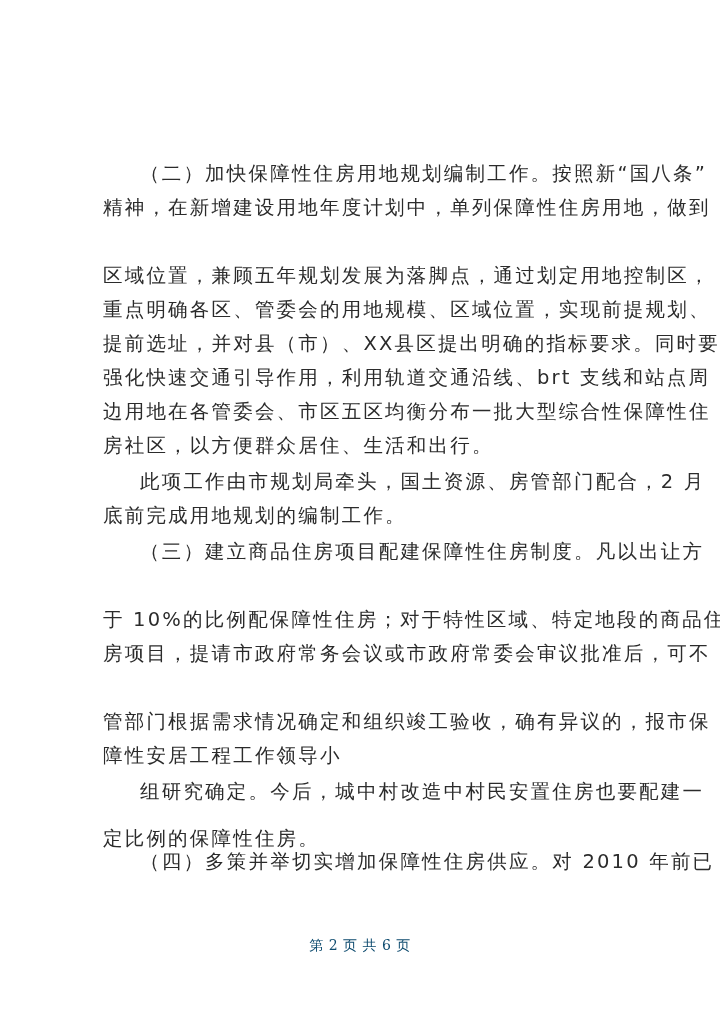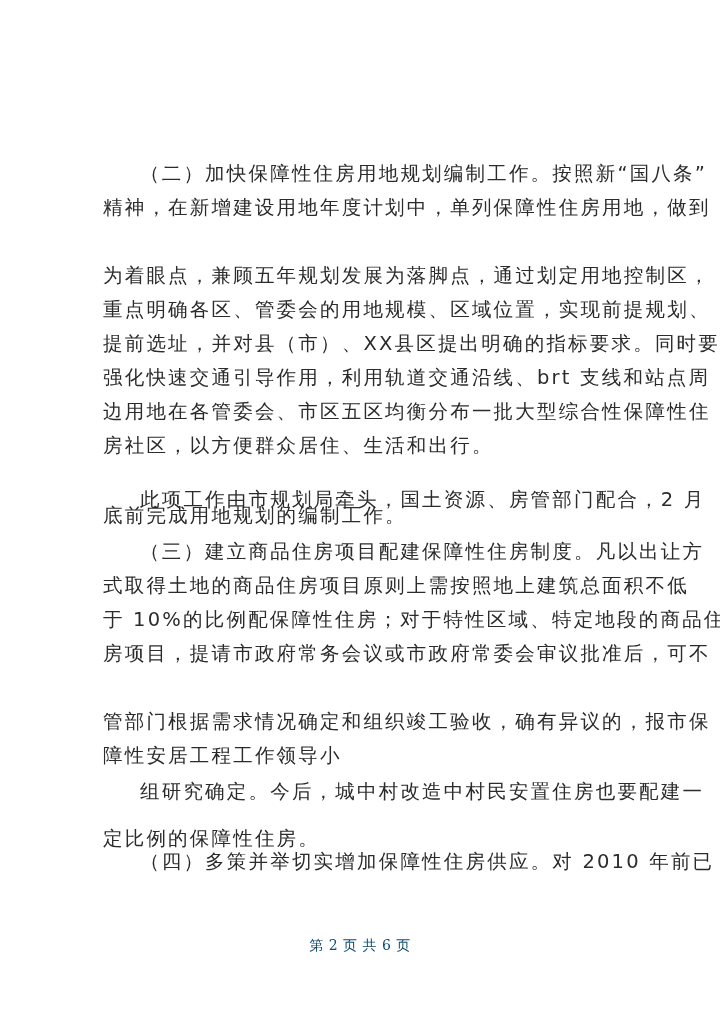--- a/index.html
+++ b/index.html
@@ -45,30 +45,29 @@
       color: #0c4a6e;
       letter-spacing: 0.5px;
     }
   </style>
 </head>
 <body>
 
 <div class="page">
   <div class="line indent" style="top:157px">（二）加快保障性住房用地规划编制工作。按照新“国八条”</div>
   <div class="line" style="top:191px">精神，在新增建设用地年度计划中，单列保障性住房用地，做到</div>
-  <div class="line" style="top:259px">为着眼点，兼顾五年规划发展为落脚点，通过划定用地控制区，</div>
+  <div class="line" style="top:259px">区域位置，兼顾五年规划发展为落脚点，通过划定用地控制区，</div>
   <div class="line" style="top:293px">重点明确各区、管委会的用地规模、区域位置，实现前提规划、</div>
   <div class="line" style="top:327px">提前选址，并对县（市）、XX县区提出明确的指标要求。同时要</div>
   <div class="line" style="top:361px">强化快速交通引导作用，利用轨道交通沿线、brt 支线和站点周</div>
   <div class="line" style="top:395px">边用地在各管委会、市区五区均衡分布一批大型综合性保障性住</div>
   <div class="line" style="top:429px">房社区，以方便群众居住、生活和出行。</div>
-  <div class="line indent" style="top:483px">此项工作由市规划局牵头，国土资源、房管部门配合，2 月</div>
+  <div class="line indent" style="top:465px">此项工作由市规划局牵头，国土资源、房管部门配合，2 月</div>
   <div class="line" style="top:499px">底前完成用地规划的编制工作。</div>
   <div class="line indent" style="top:535px">（三）建立商品住房项目配建保障性住房制度。凡以出让方</div>
-  <div class="line" style="top:569px">式取得土地的商品住房项目原则上需按照地上建筑总面积不低</div>
   <div class="line" style="top:603px">于 10%的比例配保障性住房；对于特性区域、特定地段的商品住</div>
   <div class="line" style="top:637px">房项目，提请市政府常务会议或市政府常委会审议批准后，可不</div>
   <div class="line" style="top:705px">管部门根据需求情况确定和组织竣工验收，确有异议的，报市保</div>
   <div class="line" style="top:739px">障性安居工程工作领导小</div>
   <div class="line indent" style="top:775px">组研究确定。今后，城中村改造中村民安置住房也要配建一</div>
   <div class="line" style="top:822px">定比例的保障性住房。</div>
   <div class="line indent" style="top:845px">（四）多策并举切实增加保障性住房供应。对 2010 年前已</div>
 
   <div class="footer">第 2 页  共 6 页</div>
 </div>

